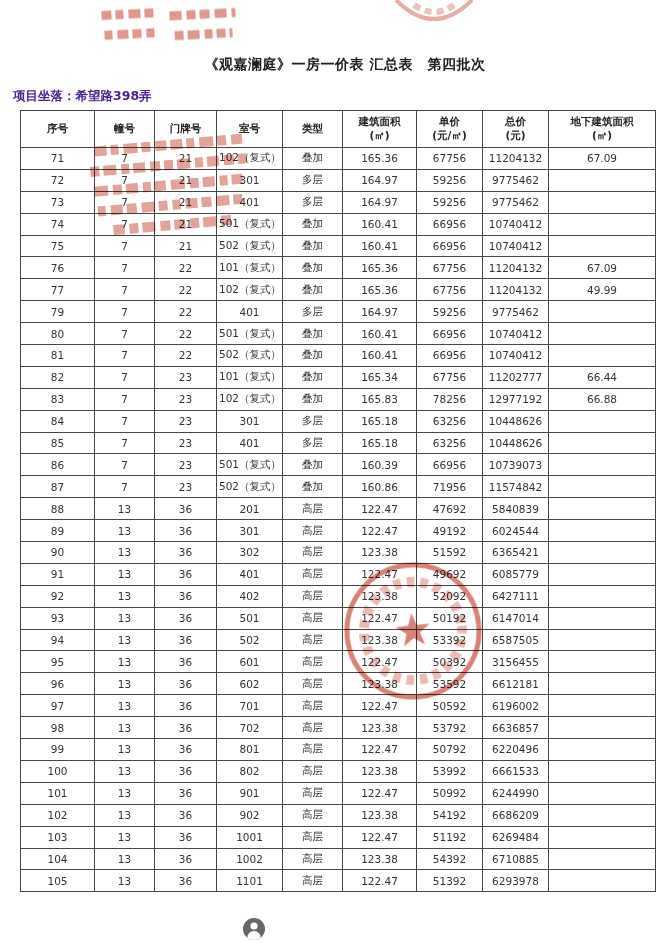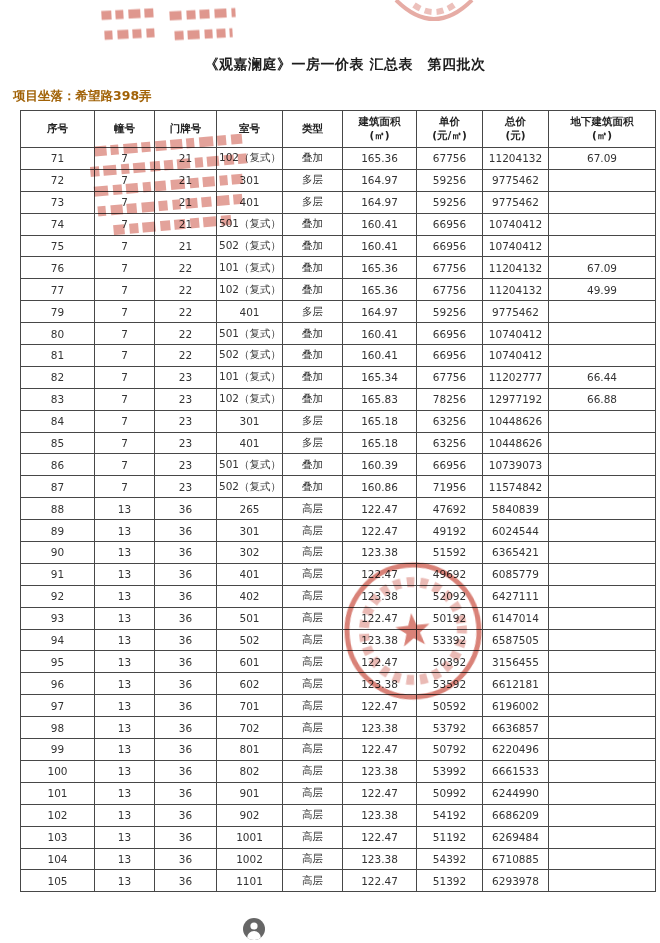--- a/index.html
+++ b/index.html
@@ -1,21 +1,21 @@
 <!DOCTYPE html>
 <html><head>
 <meta charset="utf-8">
 <style>
   html,body{margin:0;padding:0;background:#ffffff;}
   body{font-family:"DejaVu Sans","Liberation Sans",sans-serif;}
   .page{position:relative;width:660px;height:943px;background:#ffffff;overflow:hidden;}
   .doc-title{position:absolute;top:56px;left:0;width:100%;text-align:center;
     font-family:"DejaVu Serif","Liberation Serif",serif;font-size:14px;font-weight:700;
     color:#1c1c1c;letter-spacing:0.5px;padding-left:15px;}
-  .doc-location{position:absolute;top:88px;left:13px;font-size:12.5px;font-weight:700;color:#a16207;}
+  .doc-location{position:absolute;top:88px;left:13px;font-size:12.5px;font-weight:700;color:#4c1d95;}
   table.price{position:absolute;left:20px;top:110px;width:635px;border-collapse:collapse;table-layout:fixed;}
   table.price th,table.price td{border:1px solid #474747;text-align:center;vertical-align:middle;}
   table.price th{height:36px;font-size:10.5px;line-height:1.3;font-weight:700;color:#222;padding:0;}
   table.price td{height:20.9px;font-size:10.5px;color:#333;padding:0 2px;white-space:nowrap;overflow:hidden;}
   .stamp{position:absolute;pointer-events:none;mix-blend-mode:multiply;}
   .footer{position:absolute;top:900px;left:0;width:100%;display:flex;align-items:center;justify-content:center;gap:9px;}
   .footer-text{font-size:10px;color:#000000;letter-spacing:1px;margin-top:44px;}
 </style>
 </head>
 <body>
@@ -246,21 +246,21 @@
           <td>叠加</td>
           <td>160.86</td>
           <td>71956</td>
           <td>11574842</td>
           <td></td>
         </tr>
         <tr>
           <td>88</td>
           <td>13</td>
           <td>36</td>
-          <td>265</td>
+          <td>201</td>
           <td>高层</td>
           <td>122.47</td>
           <td>47692</td>
           <td>5840839</td>
           <td></td>
         </tr>
         <tr>
           <td>89</td>
           <td>13</td>
           <td>36</td>

